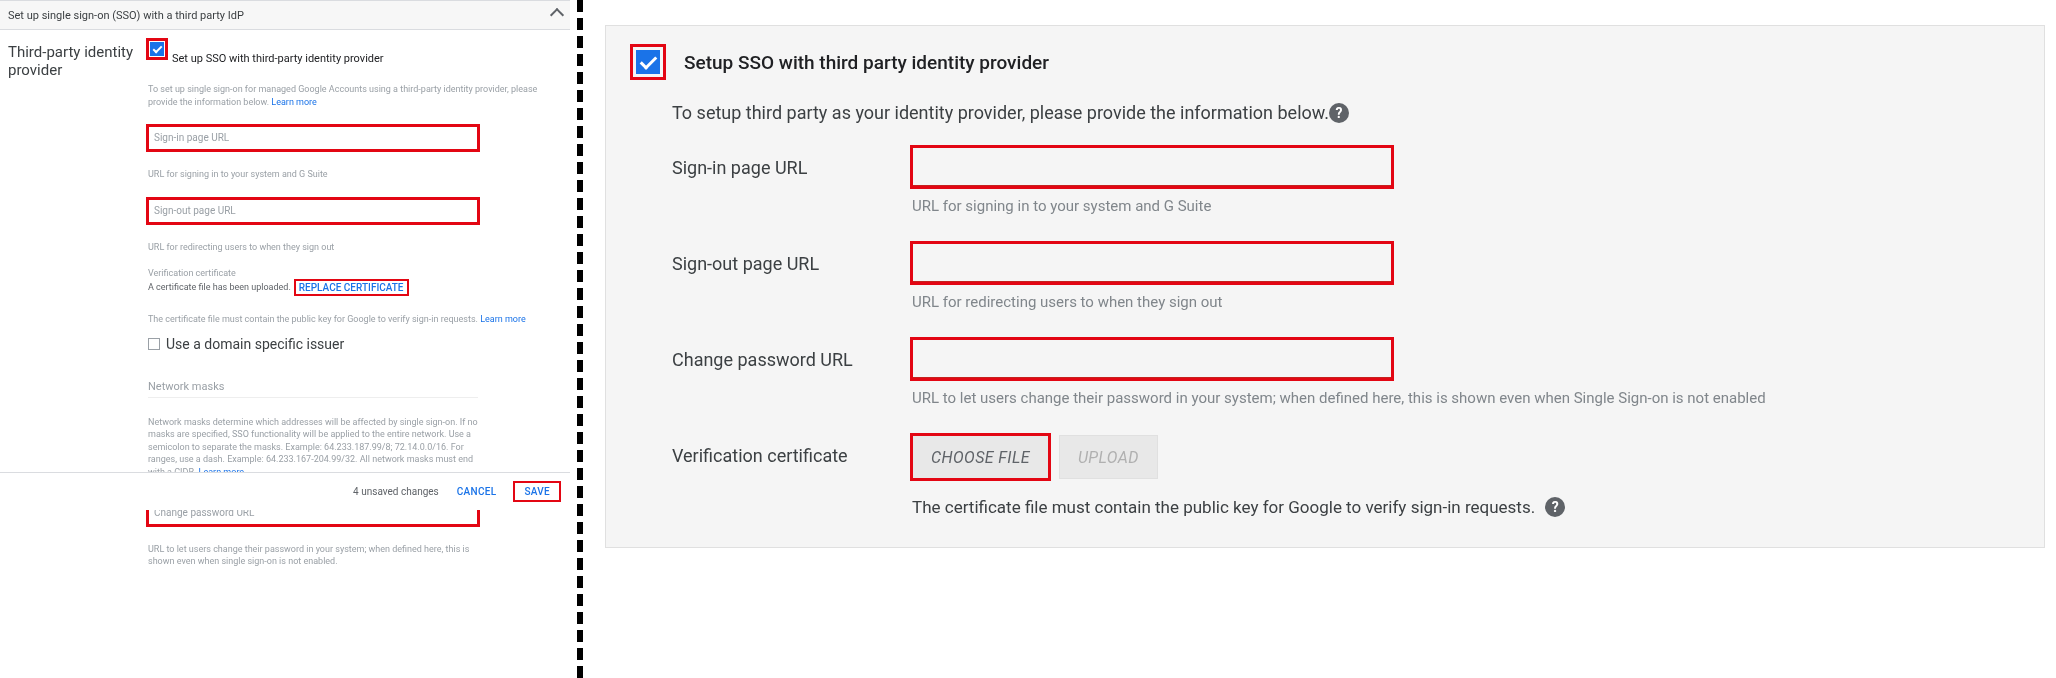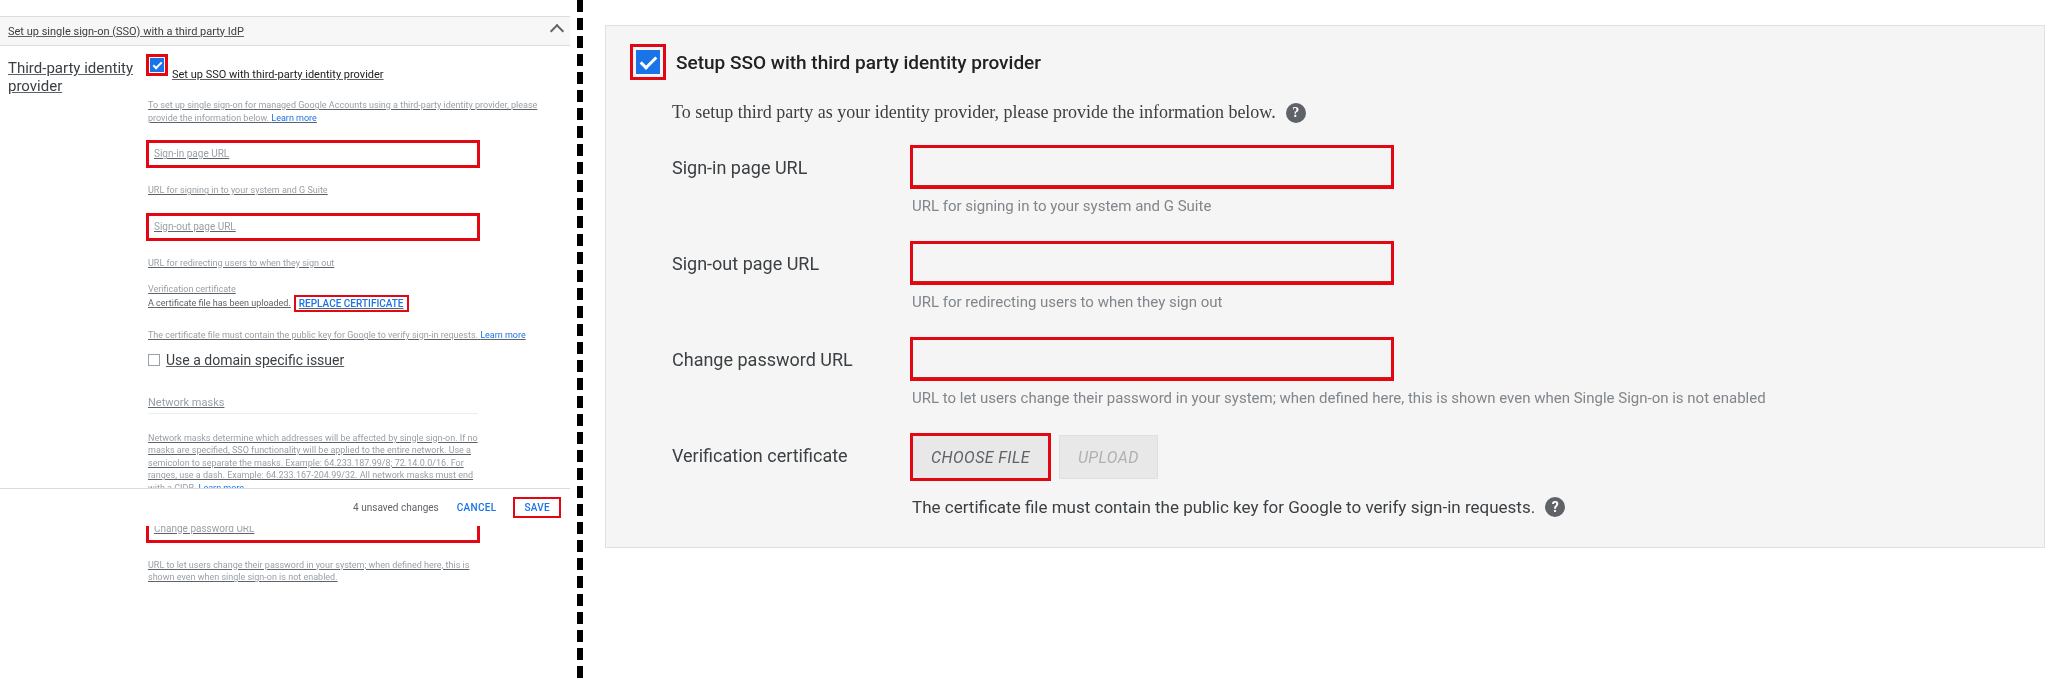--- a/index.html
+++ b/index.html
@@ -1,26 +1,25 @@
 <!DOCTYPE html>
 <html><head>
 <meta charset="utf-8">
 <style>
   * { box-sizing: border-box; margin: 0; padding: 0; }
   body { font-family: "Roboto", "Helvetica Neue", Arial, sans-serif; background: #fff; width: 2056px; height: 678px; position: relative; overflow: hidden; }
 
   
   .left {
     position: absolute;
-    left: 0; top: 16px;
+    left: 0; top: 0;
     width: 570px; height: 510px;
     font-size: 10px;
     color: #5f6368;
     background: #fff;
-    text-decoration: underline;
   }
   .left .header-bar {
     height: 30px;
     border-top: 1px solid #dadce0;
     border-bottom: 1px solid #dadce0;
     background: #f7f7f7;
     display: flex; align-items: center;
     padding: 0 8px;
     justify-content: space-between;
     color: #3c4043;
@@ -112,36 +111,36 @@
   .right {
     position: absolute;
     left: 605px; top: 25px;
     width: 1440px;
     background: #f5f5f5;
     border: 1px solid #e0e0e0;
     padding: 20px 26px 30px 26px;
     color: #3c4043;
     font-size: 17px;
   }
-  .right .title-row { display:flex; align-items:center; gap:12px; }
+  .right .title-row { display:flex; align-items:center; gap:20px; }
   .right .big-check {
     width: 24px; height: 24px;
     border: 2px solid #1a73e8;
     background: #1a73e8;
     position:relative;
   }
   .right .big-check::after{
     content:""; position:absolute;
     left:6px; top:1px; width:6px; height:13px;
     border: solid #fff; border-width:0 3px 3px 0;
     transform: rotate(45deg);
   }
   .right .big-check-wrap { padding:4px; }
   .right .title { font-size: 19px; color:#202124; font-weight:500; }
-  .right .subtitle-row { display:flex; align-items:center; gap:10px; margin:24px 0 24px 40px; font-size:18px; color:#3c4043;font-family:Liberation Serif, serif;}
+  .right .subtitle-row { display:flex; align-items:center; margin:24px 0 24px 40px; font-size:18px; color:#3c4043;}
   .help-icon {
     width: 20px; height: 20px; border-radius: 50%;
     background: #5f6368; color: #fff;
     display:flex; align-items:center; justify-content:center;
     font-size: 14px; font-weight:700;
   }
   .right .grid {
     display: grid;
     grid-template-columns: 230px 1fr;
     column-gap: 10px;

